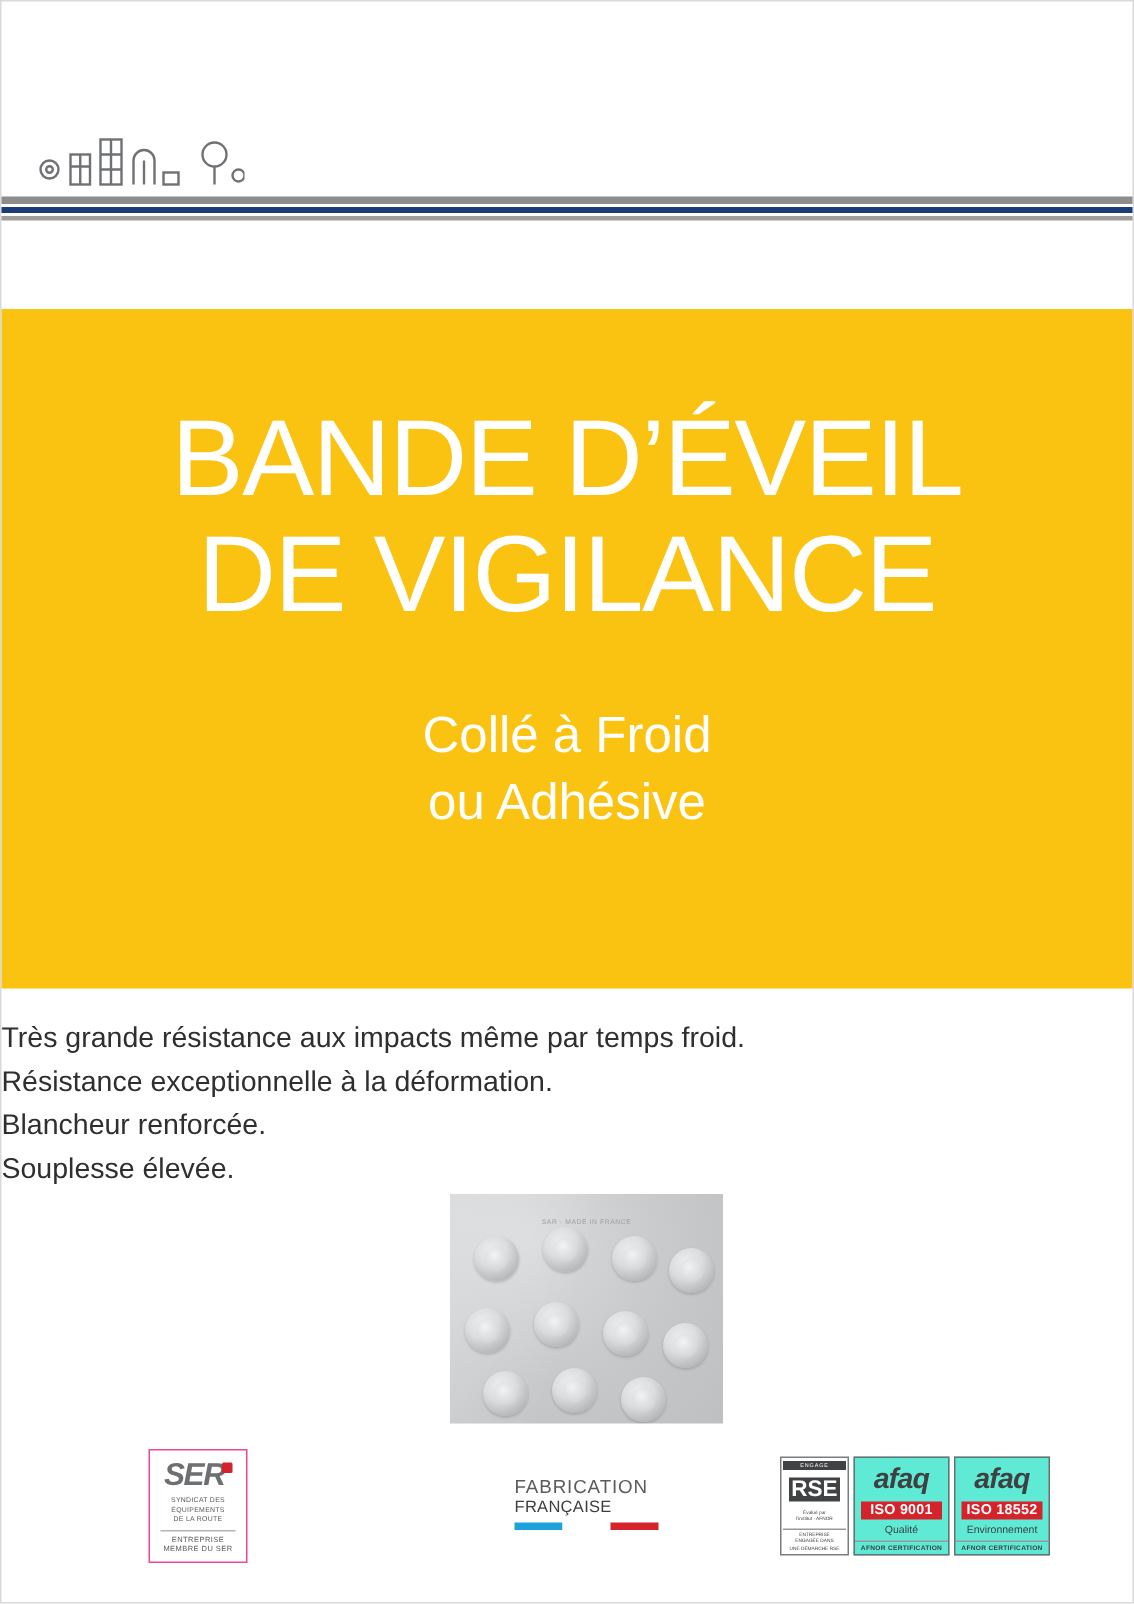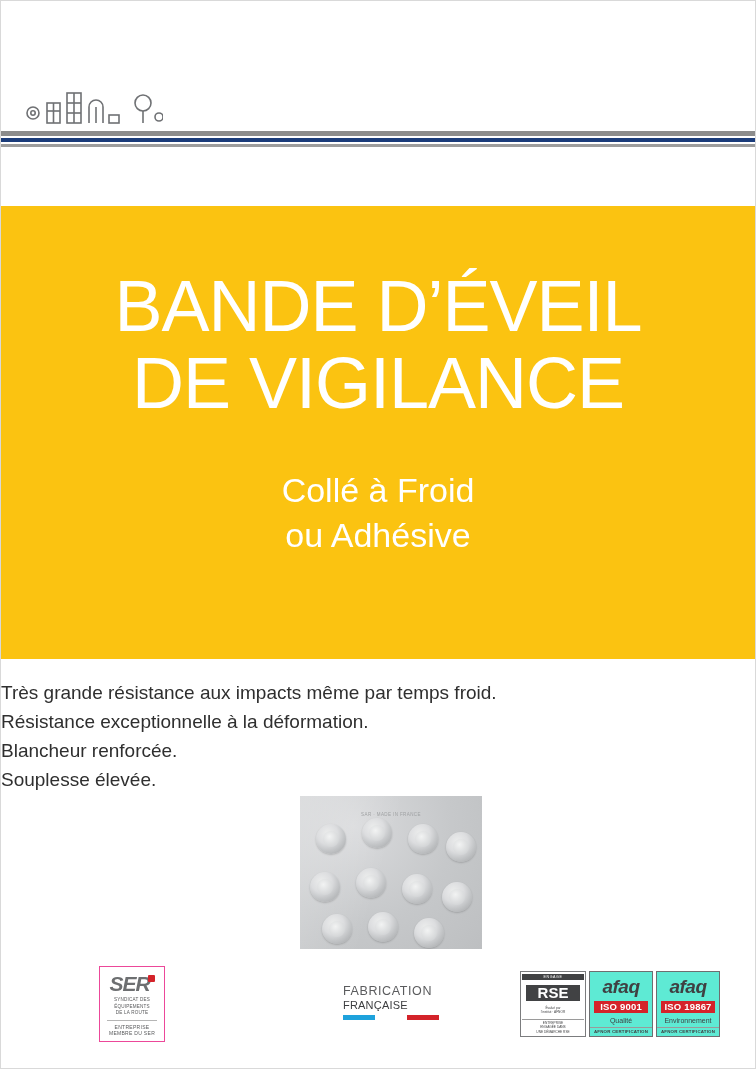--- a/index.html
+++ b/index.html
@@ -256,21 +256,21 @@
   
   .certs {
     position: absolute;
     left: 519px;
     top: 5px;
     display: flex;
     align-items: flex-start;
     gap: 3px;
   }
   .rse {
-    width: 66px;
+    width: 46px;
     height: 66px;
     border: 1px solid #7b7c7e;
     background: #ffffff;
     box-sizing: border-box;
     text-align: center;
     display: flex;
     flex-direction: column;
     justify-content: space-between;
     padding: 2px 1px;
   }
@@ -466,21 +466,21 @@
 
       <div class="afaq">
         <div class="afaq-word">afaq</div>
         <div class="iso">ISO 9001</div>
         <div class="scope">Qualité</div>
         <div class="foot">AFNOR CERTIFICATION</div>
       </div>
 
       <div class="afaq">
         <div class="afaq-word">afaq</div>
-        <div class="iso">ISO 19867</div>
+        <div class="iso">ISO 18552</div>
         <div class="scope">Environnement</div>
         <div class="foot">AFNOR CERTIFICATION</div>
       </div>
 
     </div>
   </div>
 
 </div>
 
 </body></html>

